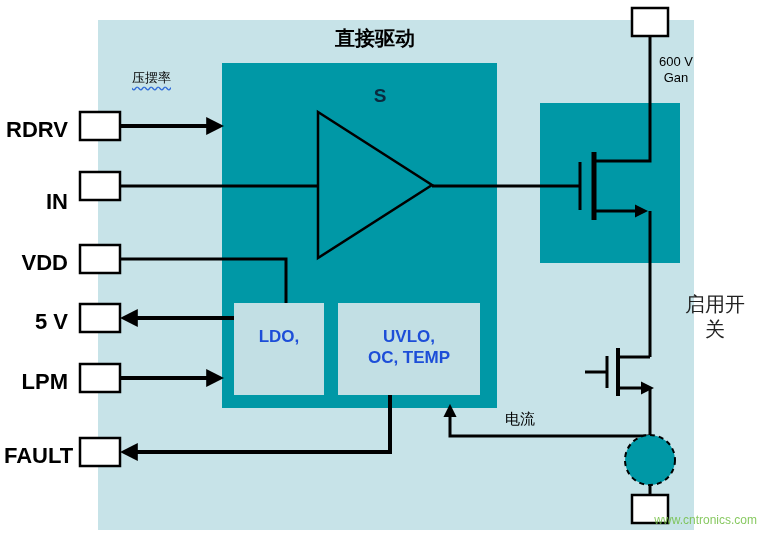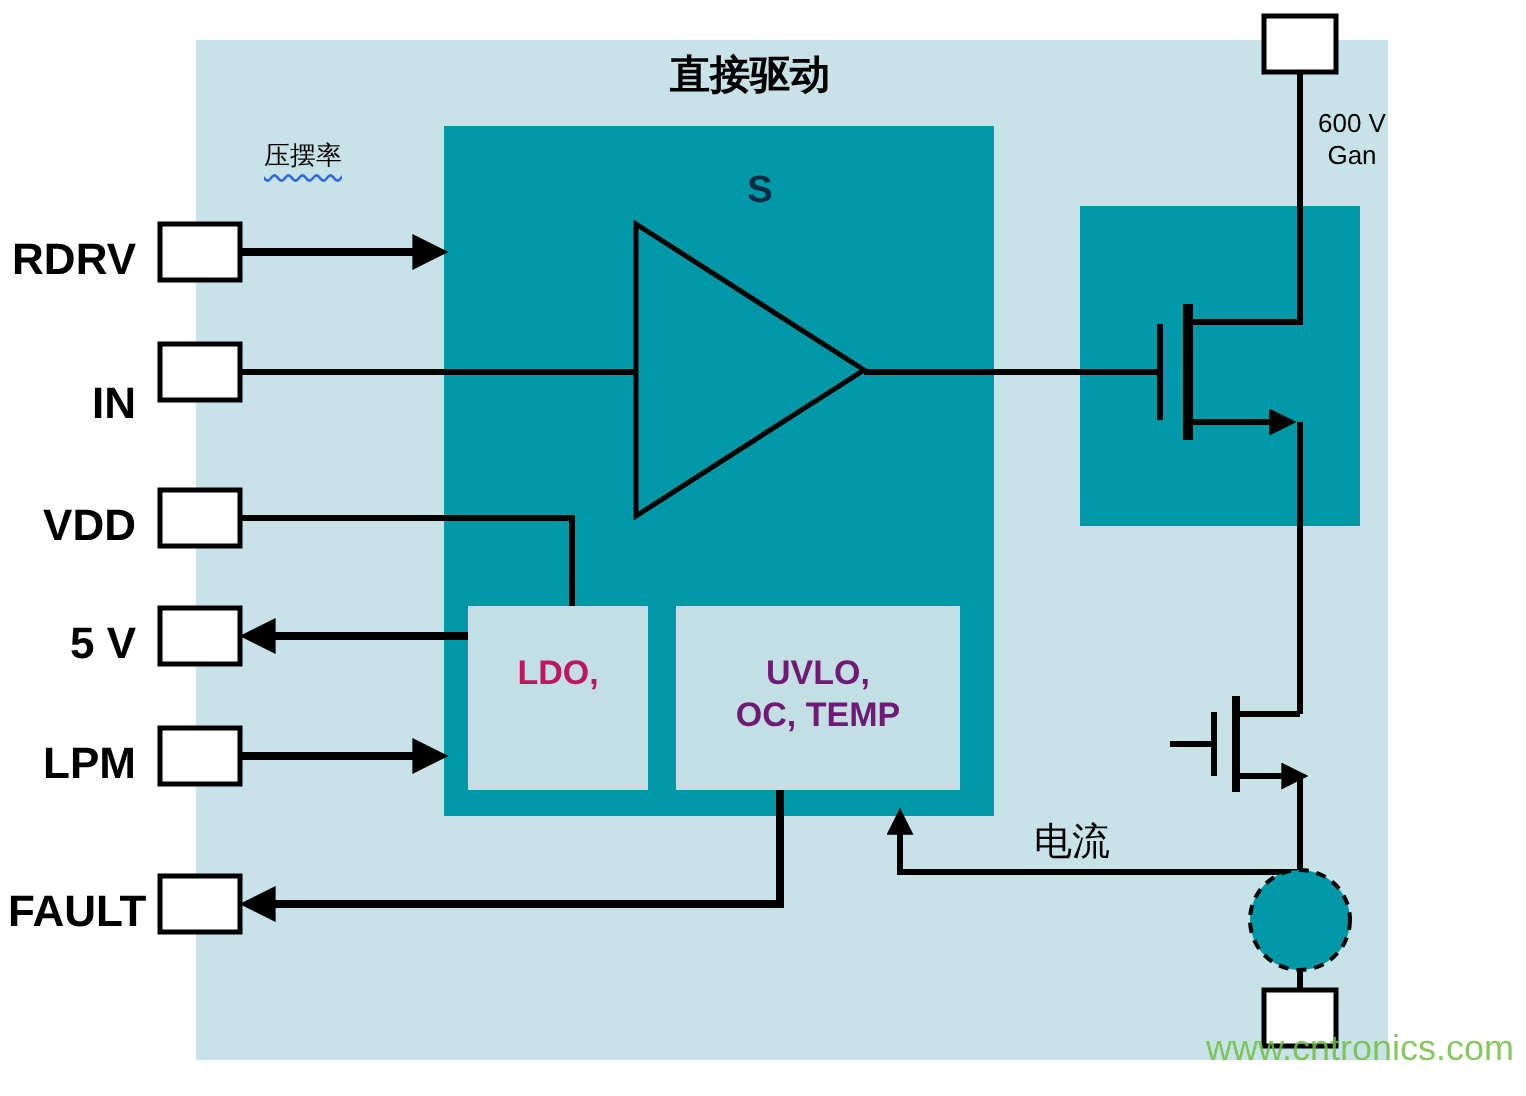--- a/index.html
+++ b/index.html
@@ -21,27 +21,27 @@
   .pin-label       { left:4px; width:64px; font-size:22px; font-weight:bold; text-align:right; }
   .pin-rdrv  { top:116px; }
   .pin-in    { top:176px;margin-top:12px; }
   .pin-vdd   { top:249px; }
   .pin-5v    { top:308px; }
   .pin-lpm   { top:368px; }
   .pin-fault { top:442px; }
 
   .s-label         { left:360px; top:84px;  width:40px;  font-size:19px; font-weight:bold; color:#0a2a3f; text-align:center; }
   .vneg-label      { left:346px; top:272px; width:100px; font-size:18px; font-weight:bold; color:#0a2a3f; text-align:center; }
-  .ldo-label       { left:234px; top:326px; width:90px;  font-size:17px; font-weight:bold; color:#be185d; text-align:center; }
-  .uvlo-label      { left:338px; top:326px; width:142px; font-size:17px; font-weight:bold; color:#701a75; text-align:center; }
+  .ldo-label       { left:234px; top:326px; width:90px;  font-size:17px; font-weight:bold; color:#1d4ed8; text-align:center; }
+  .uvlo-label      { left:338px; top:326px; width:142px; font-size:17px; font-weight:bold; color:#1d4ed8; text-align:center; }
 
   .gan-label       { left:634px; top:54px;  width:84px;  font-size:13px; text-align:center; }
   .enable-label    { left:684px; top:292px; width:62px;  font-size:20px; color:#222; text-align:center; }
-  .current-label   { left:505px; top:410px; width:62px;  font-size:19px; text-align:center; }
-  .watermark       { left:575px; top:513px; width:182px; font-size:18px; color:#72bf44; opacity:.85; text-align:right; }
+  .current-label   { left:505px; top:410px; width:62px;  font-size:15px; }
+  .watermark       { left:575px; top:513px; width:182px; font-size:12px; color:#72bf44; opacity:.85; text-align:right; }
 </style>
 </head>
 <body>
 
 <div id="stage">
 
   <svg id="diagram-svg" width="763" height="548" viewBox="0 0 763 548">
     <defs>
       <marker id="arrow" viewBox="0 0 10 10" refX="1" refY="5" markerWidth="4.5" markerHeight="4.5" orient="auto-start-reverse">
         <path d="M0,0 L10,5 L0,10 z" fill="#000"></path>
@@ -115,18 +115,22 @@
   <div class="label uvlo-label">
     <div>UVLO,</div>
     <div>OC, TEMP</div>
   </div>
 
   <div class="label gan-label">
     <div>600 V</div>
     <div>Gan</div>
   </div>
 
+  <div class="label enable-label">
+    <div>启用开</div>
+    <div>关</div>
+  </div>
 
   <div class="label current-label">电流</div>
 
   <div class="label watermark">www.cntronics.com</div>
 
 </div>
 
 </body></html>

